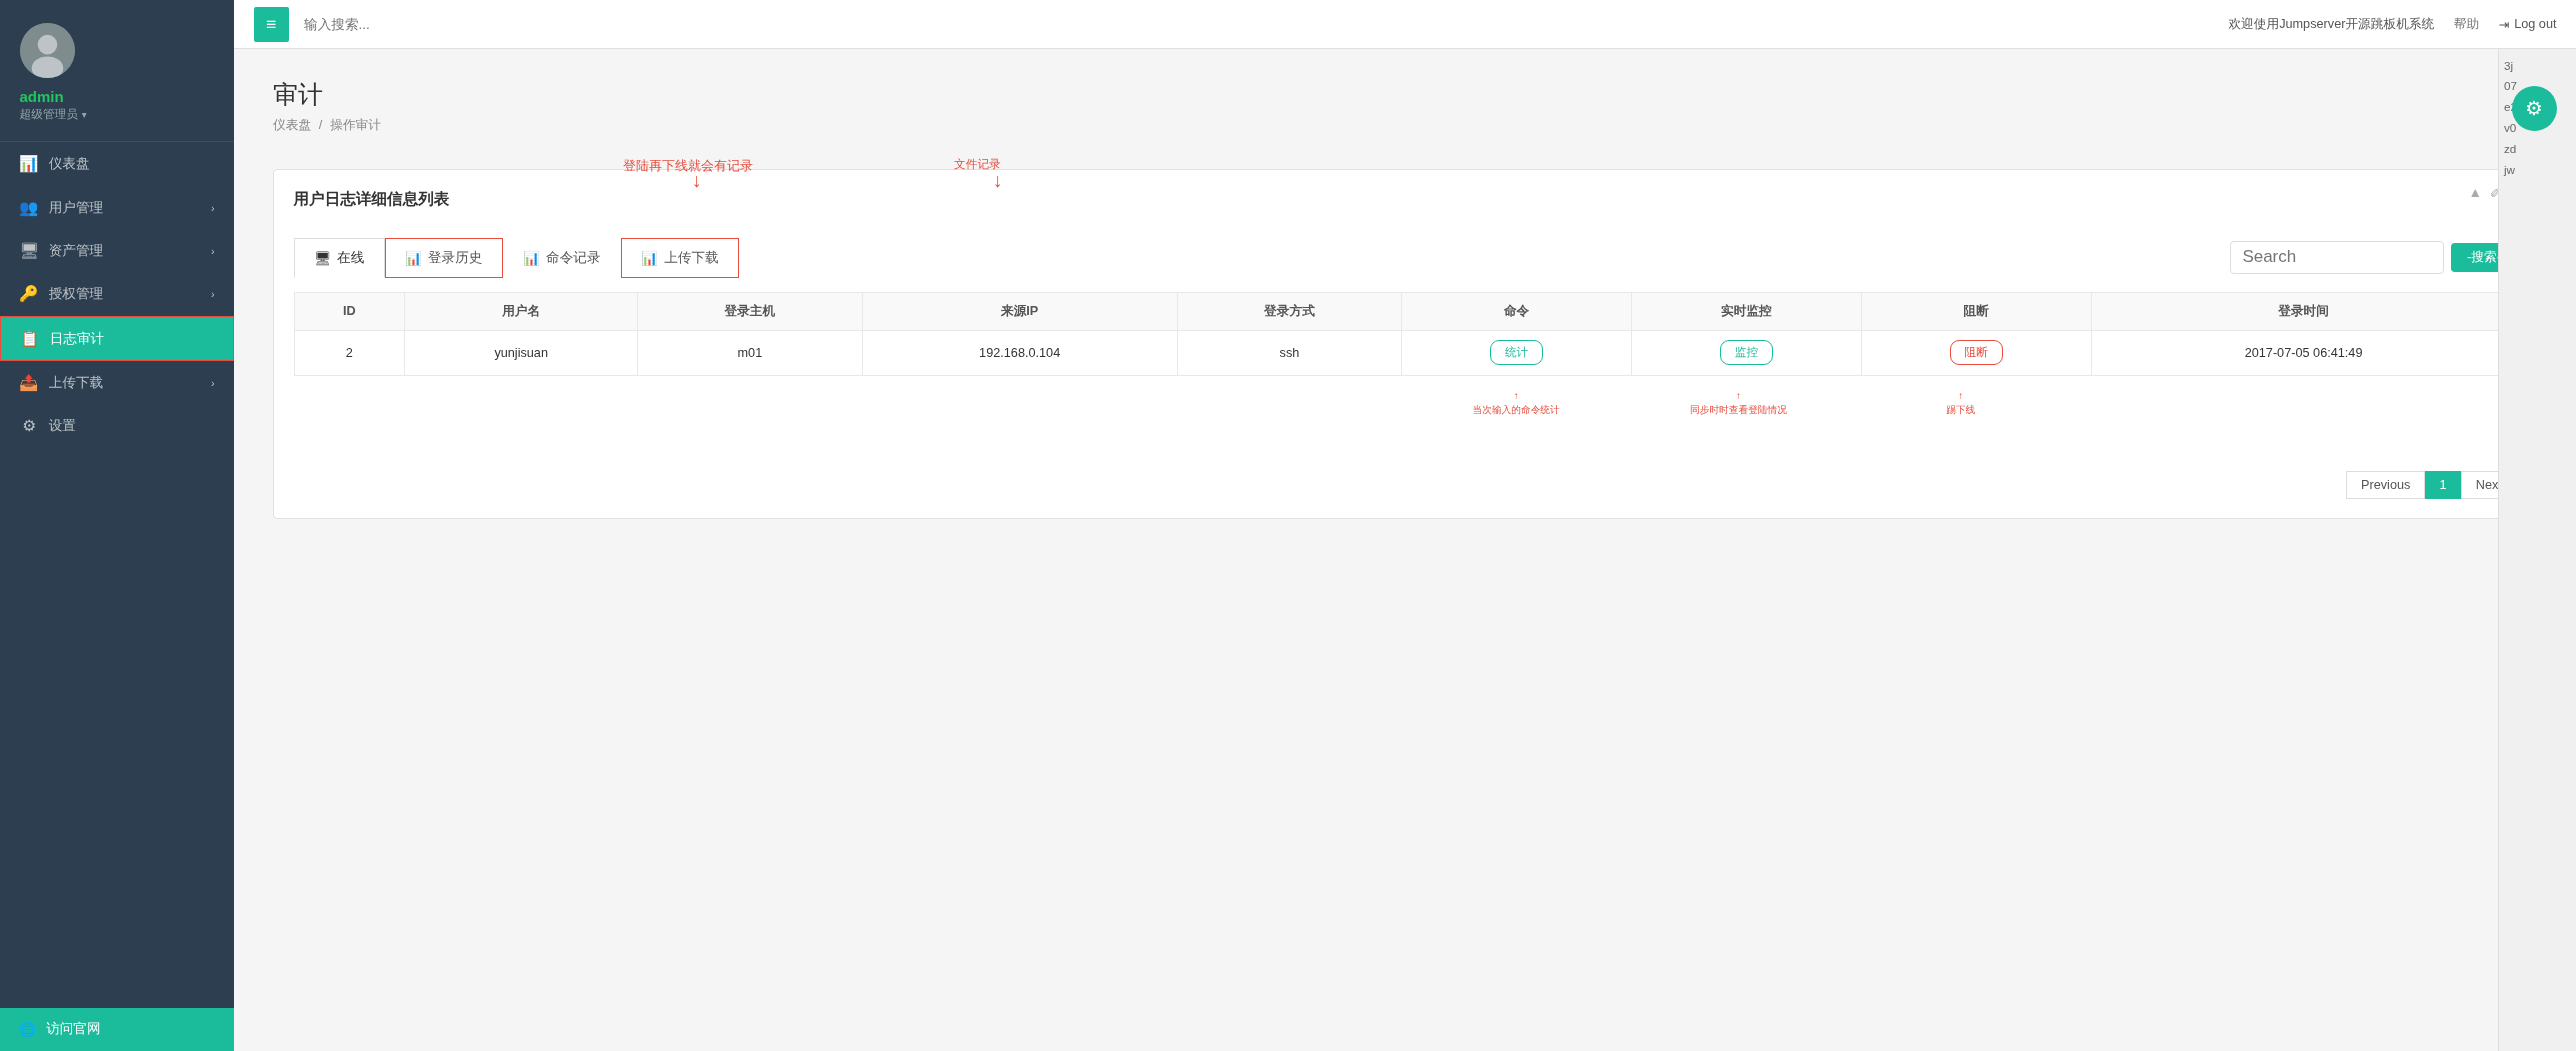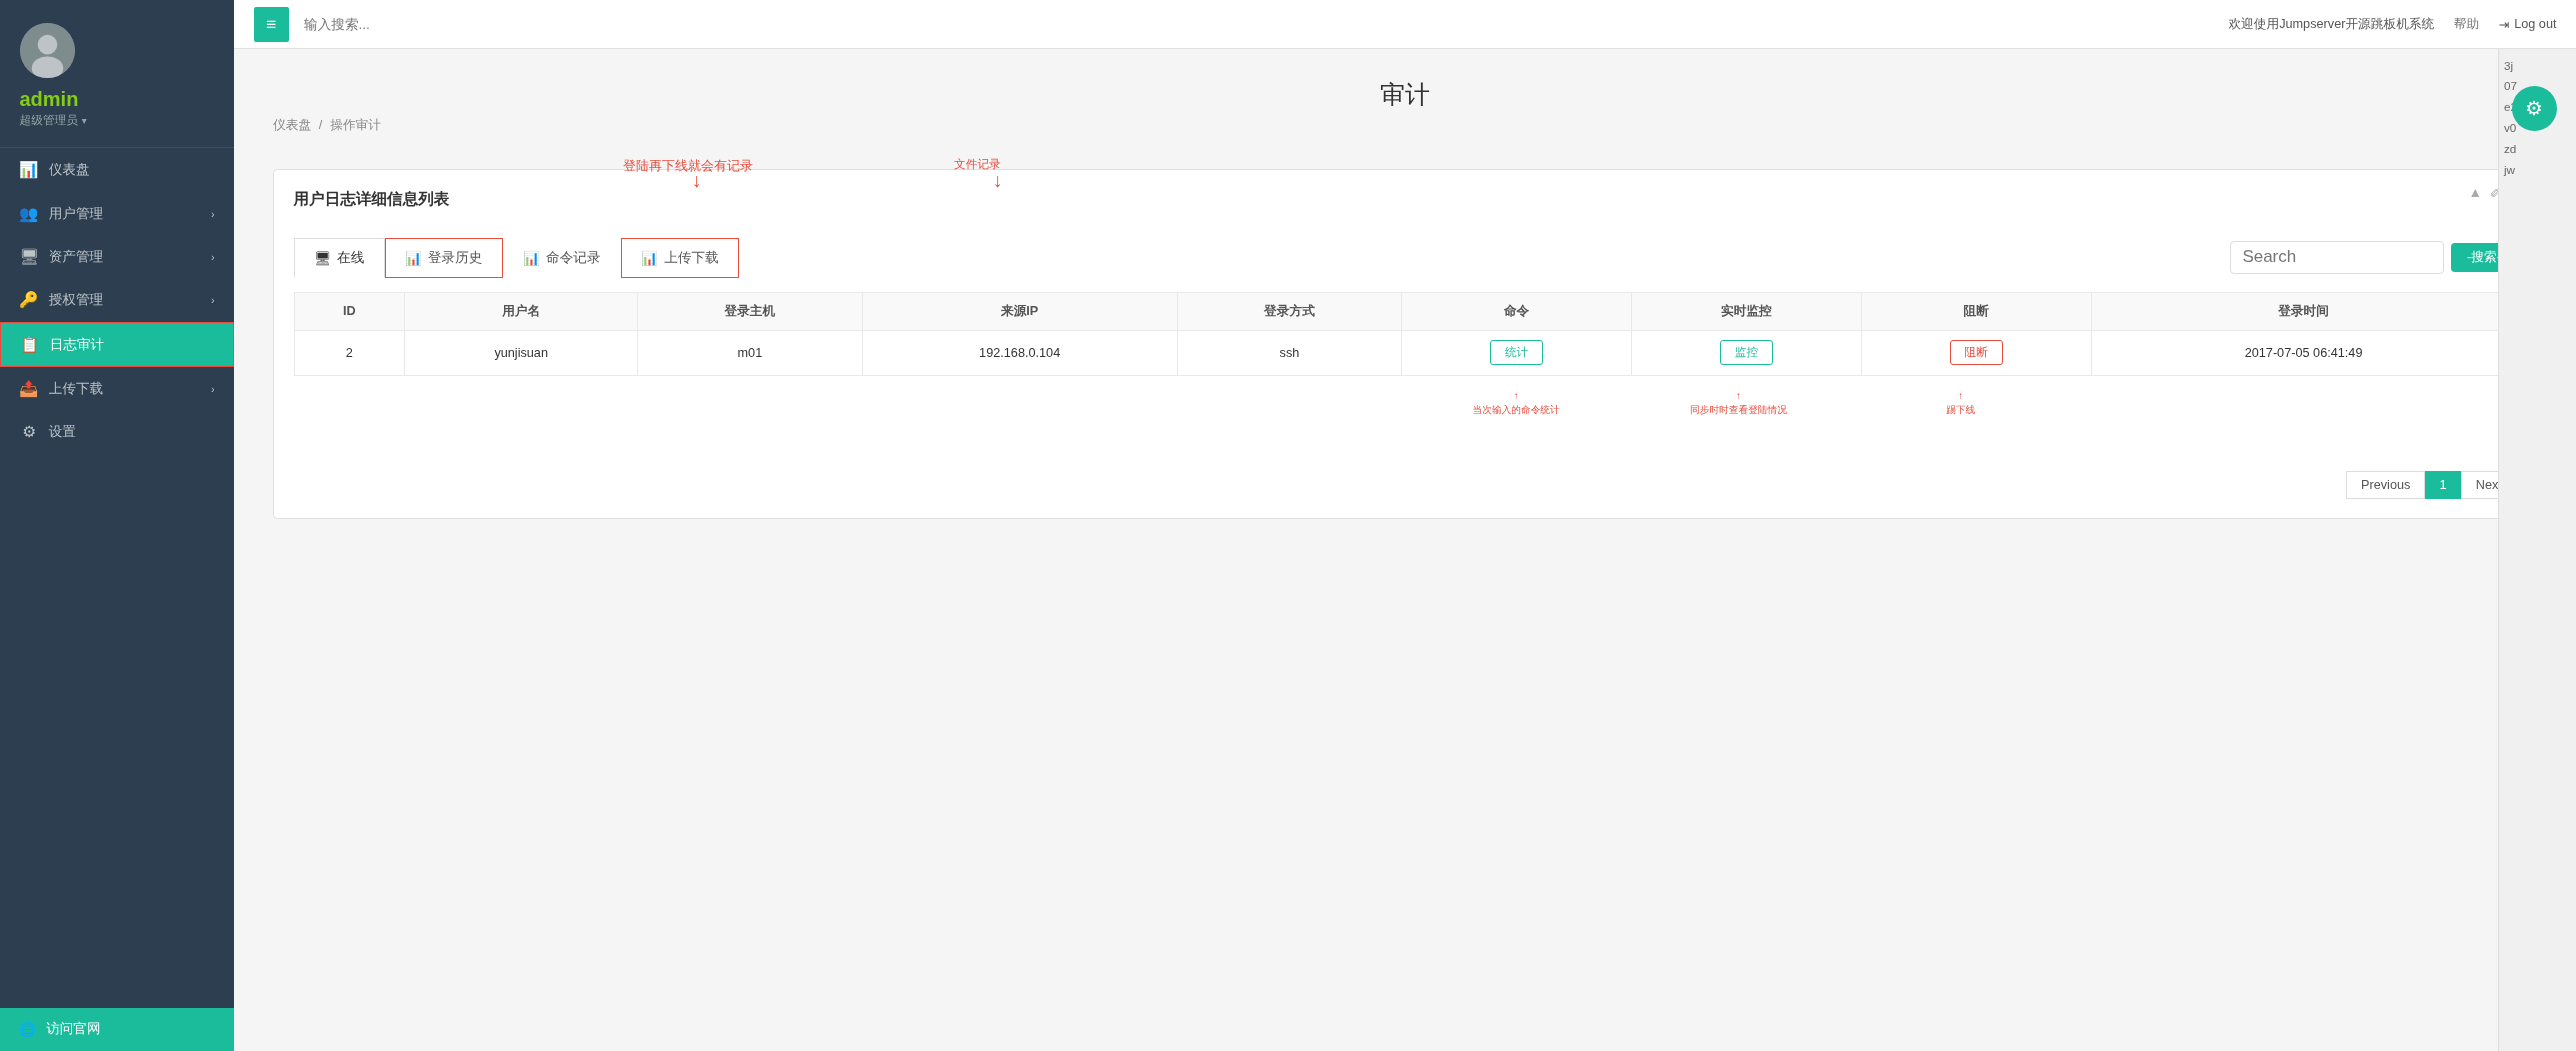--- a/index.html
+++ b/index.html
@@ -26,22 +26,22 @@
       width: 55px;
       height: 55px;
       border-radius: 50%;
       background: #7f8c8d;
       overflow: hidden;
       margin-bottom: 9.7px;
       display: flex; align-items: center; justify-content: center;
       font-size: 23.4px; color: #fff;
     }
     .sidebar-username {
-      font-size: 20px;
-      color: #84cc16;
+      font-size: 15px;
+      color: #22c55e;
       font-weight: bold;
     }
     .sidebar-role {
       font-size: 11.7px;
       color: #95a5a6;
       margin-top: 1.9px;
       display: flex;
       align-items: center;
       gap: 3.9px;
     }
@@ -122,21 +122,21 @@
       cursor: pointer; color: #555;
     }
 
     
     .content {
       flex: 1;
       overflow-y: auto;
       padding: 29px 39px;
       position: relative;
     }
-    .page-title { font-size: 25px; font-weight: 300; color: #333; margin-bottom: 5.8px; text-align: center; }
+    .page-title { font-size: 25px; font-weight: 300; color: #333; margin-bottom: 5.8px; }
     .breadcrumb { display: flex; align-items: center; gap: 7.8px; color: #888; font-size: 12.7px; margin-bottom: 23.4px; }
     .breadcrumb a { color: #888; text-decoration: none; }
 
     
     .card {
       background: #fff;
       border: 1px solid #e0e0e0;
       border-radius: 3.9px;
       padding: 19.5px;
       position: relative;
@@ -208,21 +208,21 @@
     tbody td {
       border: 1px solid #e8e8e8;
       padding: 9.7px 11.7px;
       text-align: center;
       color: #333;
     }
 
     
     .btn-action {
       padding: 3.9px 13.6px;
-      border-radius: 3px;
+      border-radius: 9px;
       cursor: pointer;
       font-size: 11.7px;
       border: 1px solid;
     }
     .btn-blue { background: #fff; color: #1abc9c; border-color: #1abc9c; }
     .btn-red-outline { background: #fff; color: #e74c3c; border-color: #e74c3c; border: 1.9px solid #e74c3c; }
 
     
     .pagination {
       display: flex;

